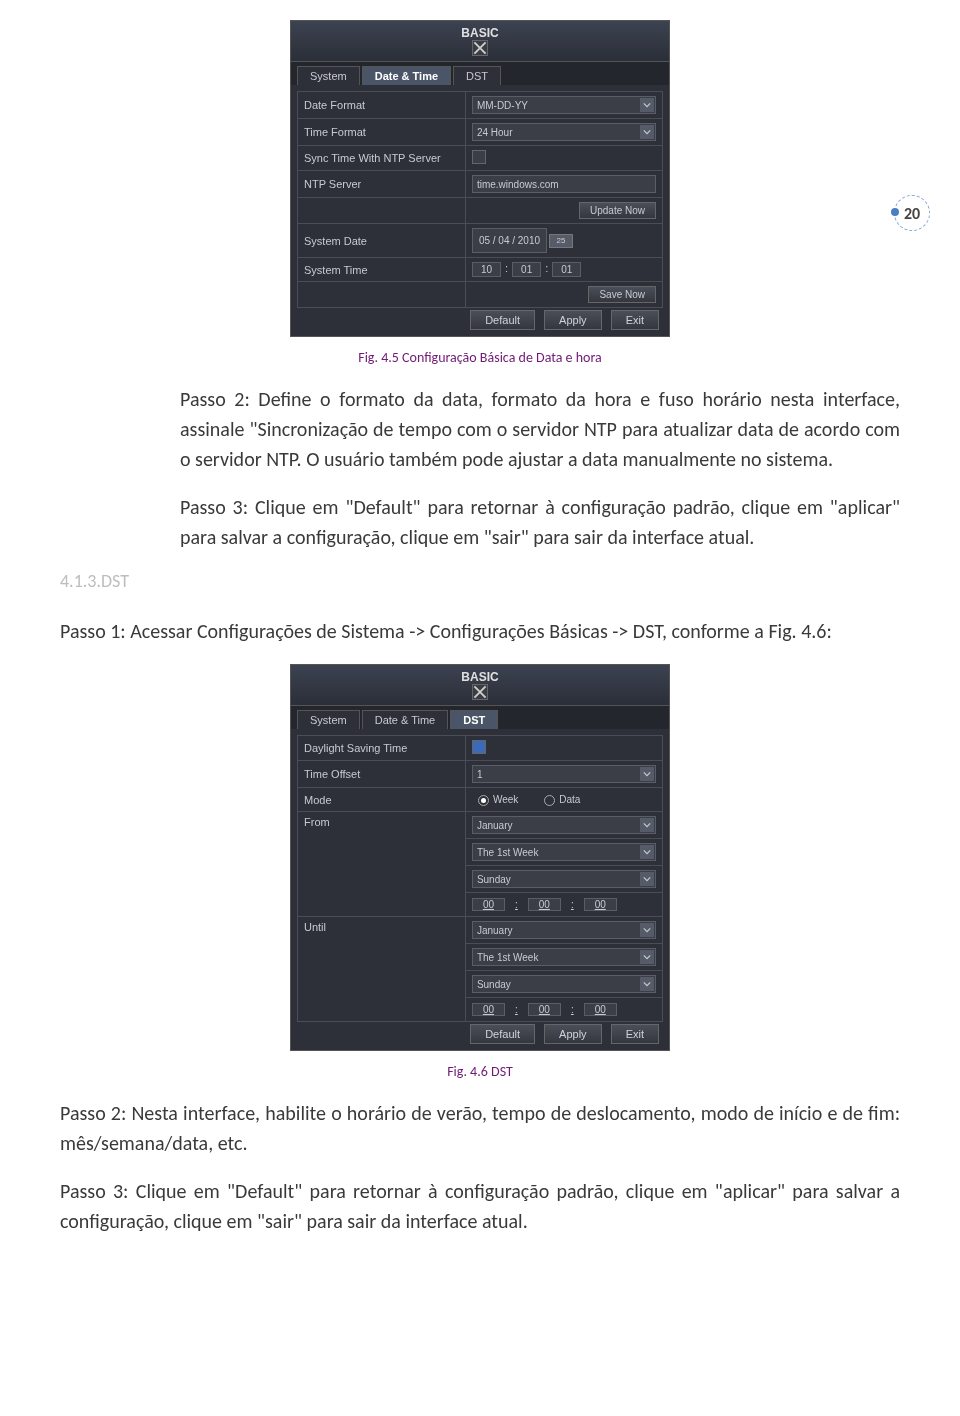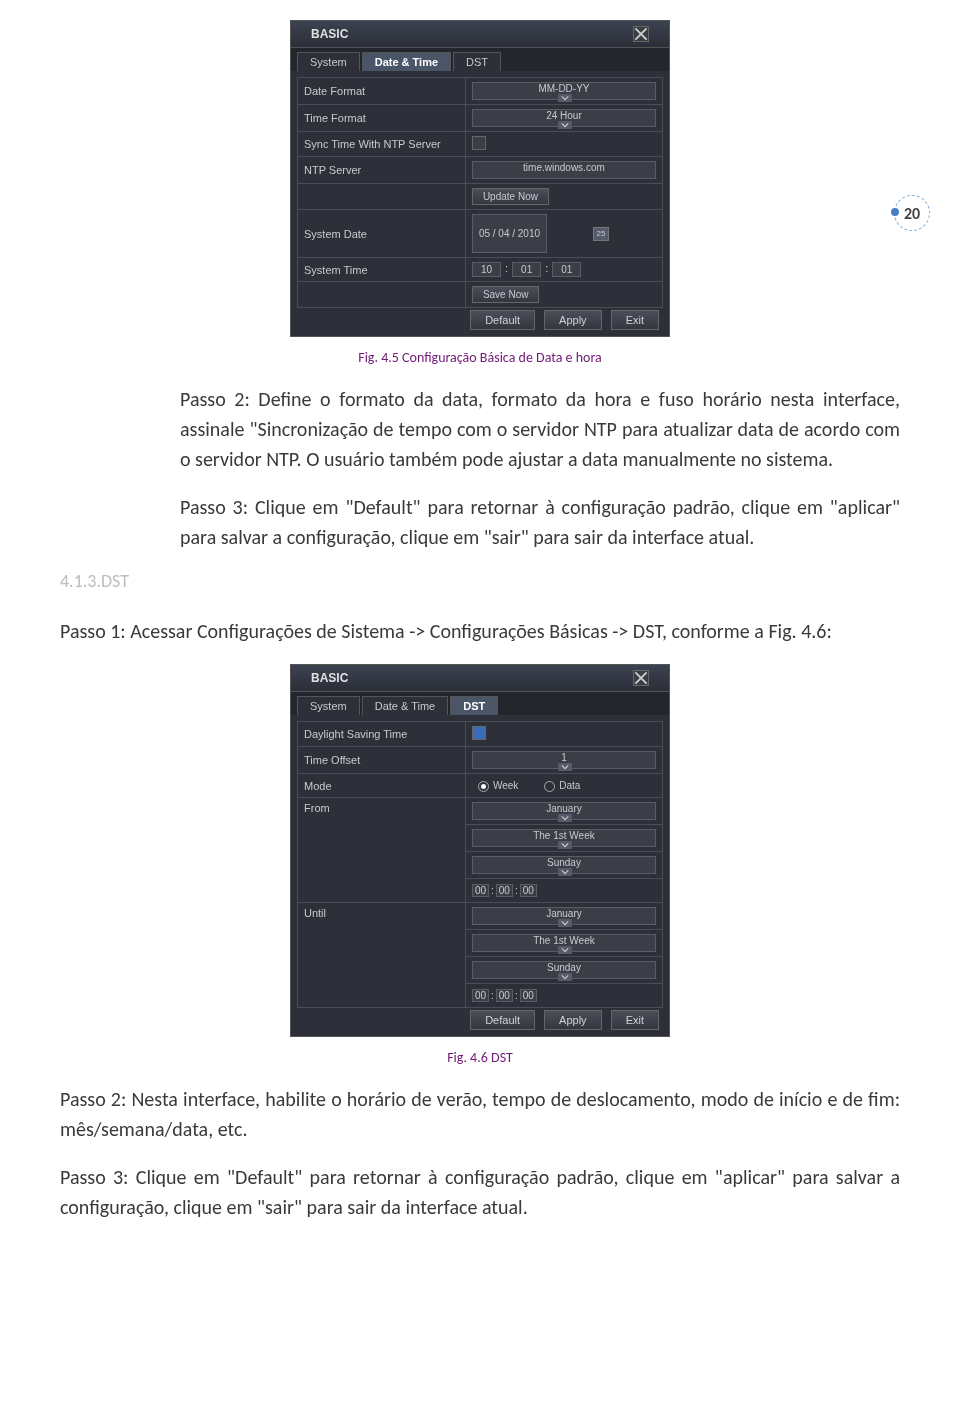--- a/index.html
+++ b/index.html
@@ -41,28 +41,29 @@
     width: 380px;
     margin: 0 auto 12px auto;
     background: #2d3038;
     border: 1px solid #555;
     font-family: Verdana, sans-serif;
     font-size: 11px;
     color: #c8cad0;
   }
   .dlg-title {
     background: linear-gradient(#3c4250,#2a2e38);
-    padding: 5px 20px;
+    padding: 5px 8px;
     display: flex;
     justify-content: space-between;
     align-items: center;
     border-bottom: 1px solid #555;
     font-weight: bold;
     font-size: 12px;
     color: #e0e0e0;
+    flex-direction: column;
   }
   .close-x {
     width: 16px; height: 16px;
     border: 1px solid #666;
     background: #3a3d44;
     display: flex; align-items: center; justify-content: center;
     cursor: pointer;
     font-size: 10px;
     color: #ccc;
   }
@@ -105,21 +106,20 @@
     background: #3b3e46;
     border: 1px solid #5a5d65;
     color: #c8cad0;
     height: 18px;
     width: 100%;
     display: flex;
     align-items: center;
     justify-content: space-between;
     padding: 0 4px;
     font-size: 10px;
-    flex-direction: column;
   }
   .sel .caret {
     width: 14px; height: 14px;
     background: #555b68;
     display: flex; align-items: center; justify-content: center;
     margin-right: -3px;
   }
   .caret svg { width: 8px; height: 8px; }
   .chk {
     width: 14px; height: 14px;
@@ -149,48 +149,47 @@
     color: #d0d2d8;
     padding: 3px 14px;
     font-size: 11px;
     cursor: pointer;
   }
   .btn-row {
     text-align: right;
     padding: 6px 4px 4px 4px;
   }
   .btn-row .btn { margin-left: 6px; }
-  .btn-center { }
+  .btn-center { text-align: right; }
   .inner-btn {
     display: inline-block;
     background: linear-gradient(#4a4e58,#34373f);
     border: 1px solid #666;
     padding: 2px 10px;
     font-size: 10px;
     cursor: pointer;
     color: #c8cad0;
   }
   .date-pick {
     display: flex;
     align-items: center;
     gap: 2px;
     font-size: 10px;
   }
   .date-val {
     background: #3b3e46;
     border: 1px solid #5a5d65;
-    padding: 13px 6px;
+    padding: 6px 6px;
   }
   .date-cal {
-    width: 16px; height: 14px;
+    width: 24px; height: 14px;
     background: #555b68;
     border: 1px solid #777;
     display: flex; align-items: center; justify-content: center;
     font-size: 8px;
-    margin-left: 44px;
   }
   .time-row {
     display: flex;
     gap: 4px;
   }
   .time-box {
     background: #3b3e46;
     border: 1px solid #5a5d65;
     padding: 1px 8px;
     font-size: 10px;
@@ -211,21 +210,21 @@
   }
   .doc-p.indent { margin-left: 120px; }
   .section {
     font-size: 18px;
     color: #bdbdbd;
     margin: 12px 0 24px 0;
   }
   .rad-row { display: flex; gap: 26px; align-items: center; padding-left: 6px; }
   .rad-lbl { font-size: 10px; color: #c8cad0; }
   .time-triplet { display: flex; gap: 0; align-items: center; font-size: 10px; }
-  .time-triplet span { padding: 0 2px; }
+  .time-triplet span { padding: 0 10px; text-decoration: underline; }
   .tb { background:#3b3e46; border:1px solid #5a5d65; padding:1px 6px; }
 </style>
 </head>
 <body>
 
 <div class="page-badge">
   <span>20</span>
 </div>
 
 <div class="dlg">

